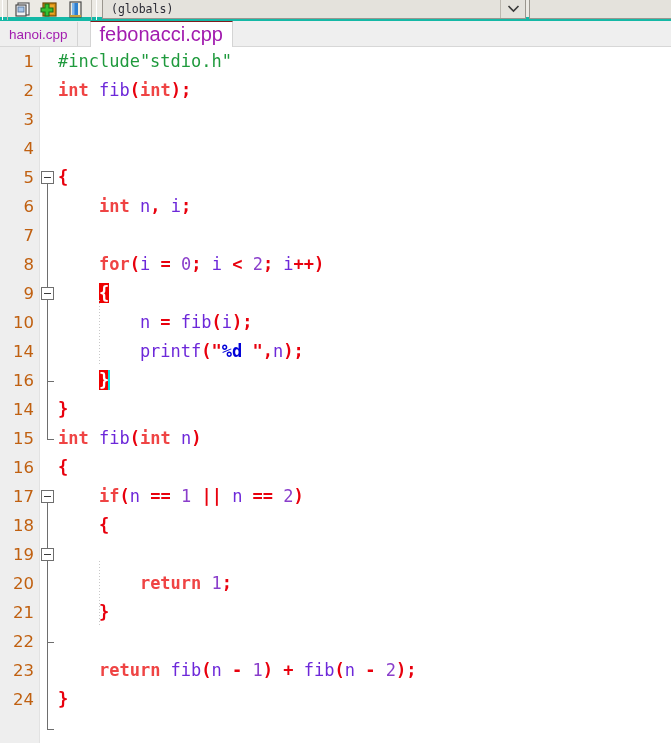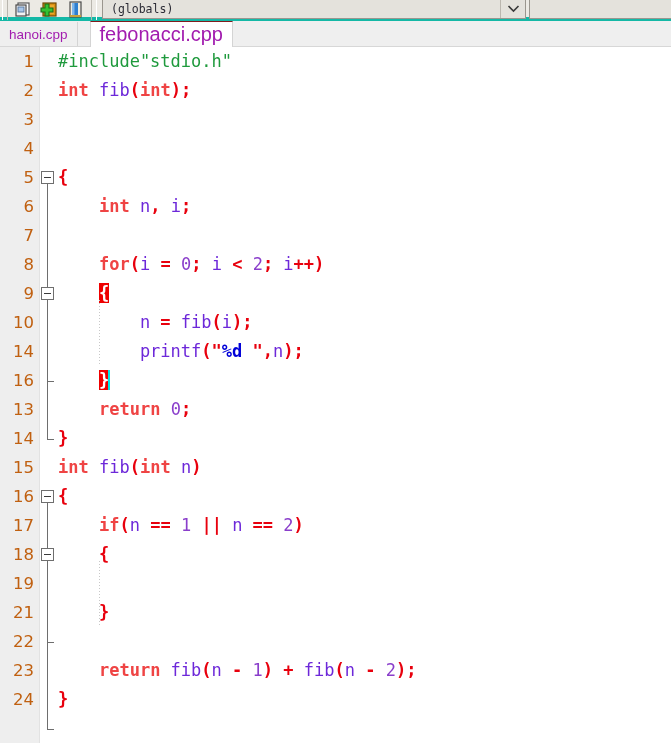--- a/index.html
+++ b/index.html
@@ -306,27 +306,27 @@
       <div class="line"><span class="lnum">3</span><span class="ltext"></span></div>
       <div class="line"><span class="lnum">4</span></div>
       <div class="line"><span class="lnum">5</span><span class="ltext"><span class="punc">{</span></span></div>
       <div class="line"><span class="lnum">6</span><span class="ltext"><span class="id">    </span><span class="kw">int</span><span class="id"> n</span><span class="punc">,</span><span class="id"> i</span><span class="punc">;</span></span></div>
       <div class="line"><span class="lnum">7</span><span class="ltext"></span></div>
       <div class="line"><span class="lnum">8</span><span class="ltext"><span class="id">    </span><span class="kw">for</span><span class="punc">(</span><span class="id">i </span><span class="op">=</span><span class="id"> </span><span class="num">0</span><span class="punc">;</span><span class="id"> i </span><span class="op">&lt;</span><span class="id"> </span><span class="num">2</span><span class="punc">;</span><span class="id"> i</span><span class="op">++</span><span class="punc">)</span></span></div>
       <div class="line"><span class="lnum">9</span><span class="ltext"><span class="id">    </span><span class="brace-hl">{</span></span></div>
       <div class="line"><span class="lnum">10</span><span class="ltext"><span class="id">        n </span><span class="op">=</span><span class="id"> fib</span><span class="punc">(</span><span class="id">i</span><span class="punc">)</span><span class="punc">;</span></span></div>
       <div class="line"><span class="lnum">14</span><span class="ltext"><span class="id">        printf</span><span class="punc">(</span><span class="str">"</span><span class="fmt">%d </span><span class="str">"</span><span class="punc">,</span><span class="id">n</span><span class="punc">)</span><span class="punc">;</span></span></div>
       <div class="line"><span class="lnum">16</span><span class="ltext"><span class="id">    </span><span class="brace-hl">}</span><span class="caret"></span></span></div>
-      <div class="line"><span class="lnum">13</span><span class="ltext"><span class="id">    </span><span class="kw">return</span><span class="id"> </span><span class="num">0</span><span class="punc">;</span></span></div>
       <div class="line"><span class="lnum">14</span><span class="ltext"><span class="punc">}</span></span></div>
       <div class="line"><span class="lnum">15</span><span class="ltext"><span class="kw">int</span><span class="id"> fib</span><span class="punc">(</span><span class="kw">int</span><span class="id"> n</span><span class="punc">)</span></span></div>
       <div class="line"><span class="lnum">16</span><span class="ltext"><span class="punc">{</span></span></div>
       <div class="line"><span class="lnum">17</span><span class="ltext"><span class="id">    </span><span class="kw">if</span><span class="punc">(</span><span class="id">n </span><span class="op">==</span><span class="id"> </span><span class="num">1</span><span class="id"> </span><span class="op">||</span><span class="id"> n </span><span class="op">==</span><span class="id"> </span><span class="num">2</span><span class="punc">)</span></span></div>
       <div class="line"><span class="lnum">18</span><span class="ltext"><span class="id">    </span><span class="punc">{</span></span></div>
       <div class="line"><span class="lnum">19</span><span class="ltext"></span></div>
+      <div class="line"><span class="lnum">20</span><span class="ltext"><span class="id">        </span><span class="kw">return</span><span class="id"> </span><span class="num">1</span><span class="punc">;</span></span></div>
       <div class="line"><span class="lnum">21</span><span class="ltext"><span class="id">    </span><span class="punc">}</span></span></div>
       <div class="line"><span class="lnum">22</span><span class="ltext"></span></div>
       <div class="line"><span class="lnum">23</span><span class="ltext"><span class="id">    </span><span class="kw">return</span><span class="id"> fib</span><span class="punc">(</span><span class="id">n </span><span class="op">-</span><span class="id"> </span><span class="num">1</span><span class="punc">)</span><span class="id"> </span><span class="op">+</span><span class="id"> fib</span><span class="punc">(</span><span class="id">n </span><span class="op">-</span><span class="id"> </span><span class="num">2</span><span class="punc">)</span><span class="punc">;</span></span></div>
       <div class="line"><span class="lnum">24</span><span class="ltext"><span class="punc">}</span></span></div>
     </div>
 <div class="foldbox" style="top: 124px;"></div>
     <div class="foldline" style="top: 137px; height: 255px;"></div>
     <div class="foldend" style="top: 392px;"></div>
     <div class="foldbox" style="top: 240px;"></div>
     <div class="foldline" style="top: 253px; height: 81px;"></div>

